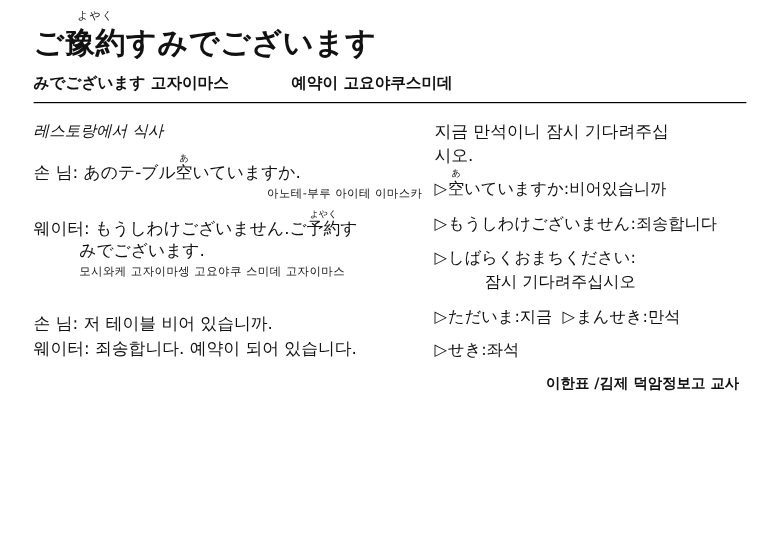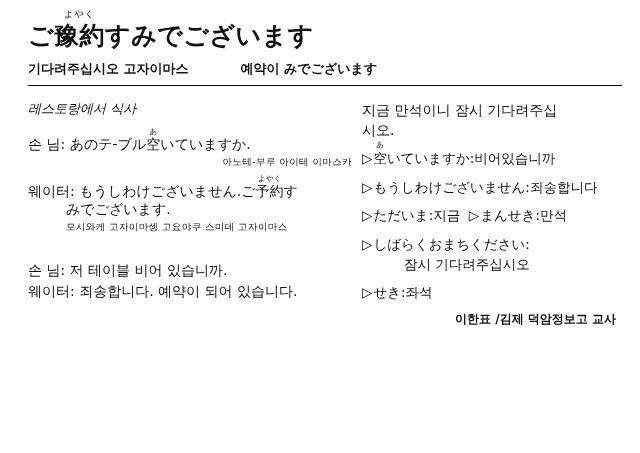--- a/index.html
+++ b/index.html
@@ -169,21 +169,21 @@
 </head>
 <body>
 
 <div class="page">
 
   <div class="header">
     <div class="title-line">
       <span>ご</span><span class="ruby-wrap"><span class="ruby-top">よやく</span><span>豫約</span></span><span>すみでございます</span>
     </div>
     <div class="subtitle-row">
-      <span class="subtitle-kana">기다려주십시오 고자이마스</span><span class="subtitle-kor">예약이  みでございます</span>
+      <span class="subtitle-kana">みでございます 고자이마스</span><span class="subtitle-kor">예약이  고요야쿠스미데</span>
     </div>
     <hr class="hr-rule">
   </div>
 
   <div class="columns">
 
     <div class="col-left">
 
       <div class="scene-label">레스토랑에서 식사</div>
 
@@ -221,29 +221,29 @@
 
       <div class="gloss">
         <span class="marker">▷</span><span class="ruby-small-wrap"><span class="ruby-small-top">あ</span><span>空</span></span><span>いていますか:</span><span>비어있습니까</span>
       </div>
 
       <div class="gloss">
         <span class="marker">▷</span><span>もうしわけございません:</span><span>죄송합니다</span>
       </div>
 
       <div class="gloss">
-        <span class="marker">▷</span><span>ただいま:</span><span>지금</span>&nbsp;&nbsp;<span class="marker">▷</span><span>まんせき:</span><span>만석</span>
-      </div>
-
-      <div class="gloss">
         <span class="marker">▷</span><span>しばらくおまちください:</span>
         <span class="cont">잠시  기다려주십시오</span>
       </div>
 
       <div class="gloss">
+        <span class="marker">▷</span><span>ただいま:</span><span>지금</span>&nbsp;&nbsp;<span class="marker">▷</span><span>まんせき:</span><span>만석</span>
+      </div>
+
+      <div class="gloss">
         <span class="marker">▷</span><span>せき:</span><span>좌석</span>
       </div>
 
 
       <div class="signature">이한표 /김제 덕암정보고 교사</div>
 
     </div>
   </div>
 </div>
 

